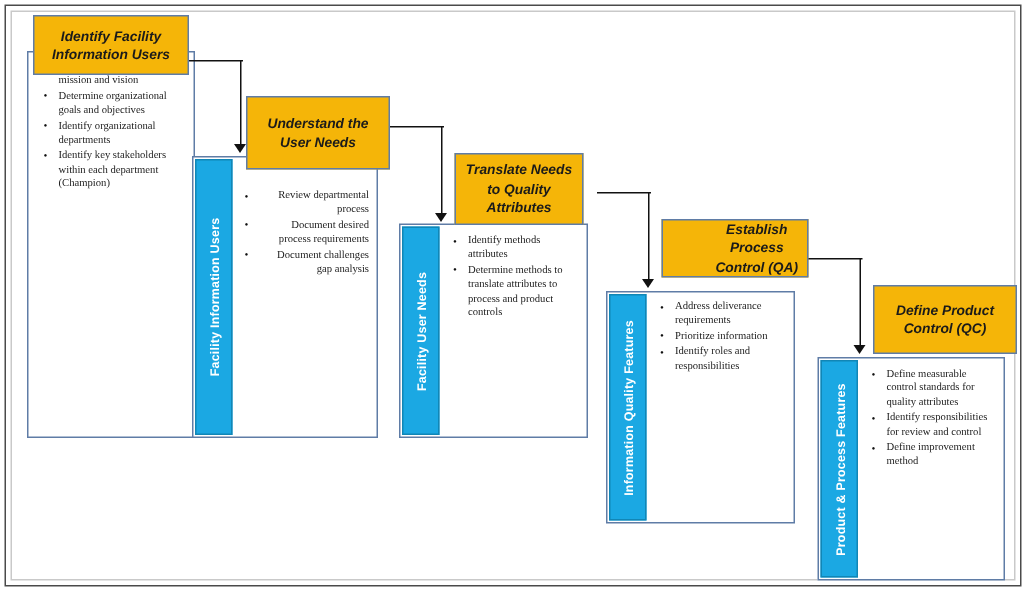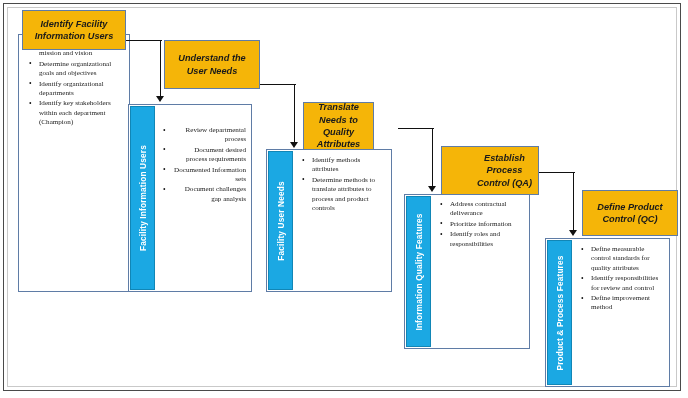--- a/index.html
+++ b/index.html
@@ -68,65 +68,64 @@
     </div>
 
     <div class="unit">
       <div class="body-box" style="left:124px;top:100px;width:124px;height:188px;"></div>
       <div class="vbar" style="left:126px;top:102px;width:25px;height:184px;">
         <span>Facility Information Users</span>
       </div>
       <ul class="bullets" style="left:158px;top:122px;width:84px;text-align:right;">
         <li>Review departmental process</li>
         <li>Document desired process requirements</li>
-        <li>Documented Information sets</li>
         <li>Document challenges gap analysis</li>
       </ul>
-      <div class="header" style="left:160px;top:36px;width:96px;height:49px;">
+      <div class="header" style="left:160px;top:60px;width:96px;height:49px;">
         <span>Understand the User Needs</span>
       </div>
     </div>
 
     <div class="arrow" style="left:256px;top:80px;width:60px;height:78px;">
       <div class="h" style="left:0;top:0;width:36px;"></div>
       <div class="v" style="left:34px;top:0;height:60px;"></div>
       <div class="head" style="left:29.5px;top:58px;"></div>
     </div>
 
     <div class="unit">
       <div class="body-box" style="left:262px;top:145px;width:126px;height:143px;"></div>
       <div class="vbar" style="left:264px;top:147px;width:25px;height:139px;">
         <span>Facility User Needs</span>
       </div>
       <ul class="bullets" style="left:297px;top:152px;width:86px;">
         <li>Identify methods attributes</li>
         <li>Determine methods to translate attributes to process and product controls</li>
       </ul>
-      <div class="header" style="left:299px;top:98px;width:71px;height:48px;">
+      <div class="header" style="left:299px;top:98px;width:86px;height:48px;">
         <span>Translate Needs to Quality Attributes</span>
       </div>
     </div>
 
     <div class="arrow" style="left:394px;top:124px;width:60px;height:78px;">
       <div class="h" style="left:0;top:0;width:36px;"></div>
       <div class="v" style="left:34px;top:0;height:60px;"></div>
       <div class="head" style="left:29.5px;top:58px;"></div>
     </div>
 
     <div class="unit">
       <div class="body-box" style="left:400px;top:190px;width:126px;height:155px;"></div>
       <div class="vbar" style="left:402px;top:192px;width:25px;height:151px;">
         <span>Information Quality Features</span>
       </div>
       <ul class="bullets" style="left:435px;top:196px;width:86px;">
-        <li>Address contractual deliverance</li>
+        <li>Address deliverance requirements</li>
         <li>Prioritize information</li>
         <li>Identify roles and responsibilities</li>
       </ul>
-      <div class="header" style="left:437px;top:142px;width:98px;height:49px;padding-left:29px;">
+      <div class="header" style="left:437px;top:142px;width:98px;height:39px;padding-left:29px;">
         <span>Establish Process Control (QA)</span>
       </div>
     </div>
 
     <div class="arrow" style="left:535px;top:168px;width:60px;height:78px;">
       <div class="h" style="left:0;top:0;width:36px;"></div>
       <div class="v" style="left:34px;top:0;height:60px;"></div>
       <div class="head" style="left:29.5px;top:58px;"></div>
     </div>
 

